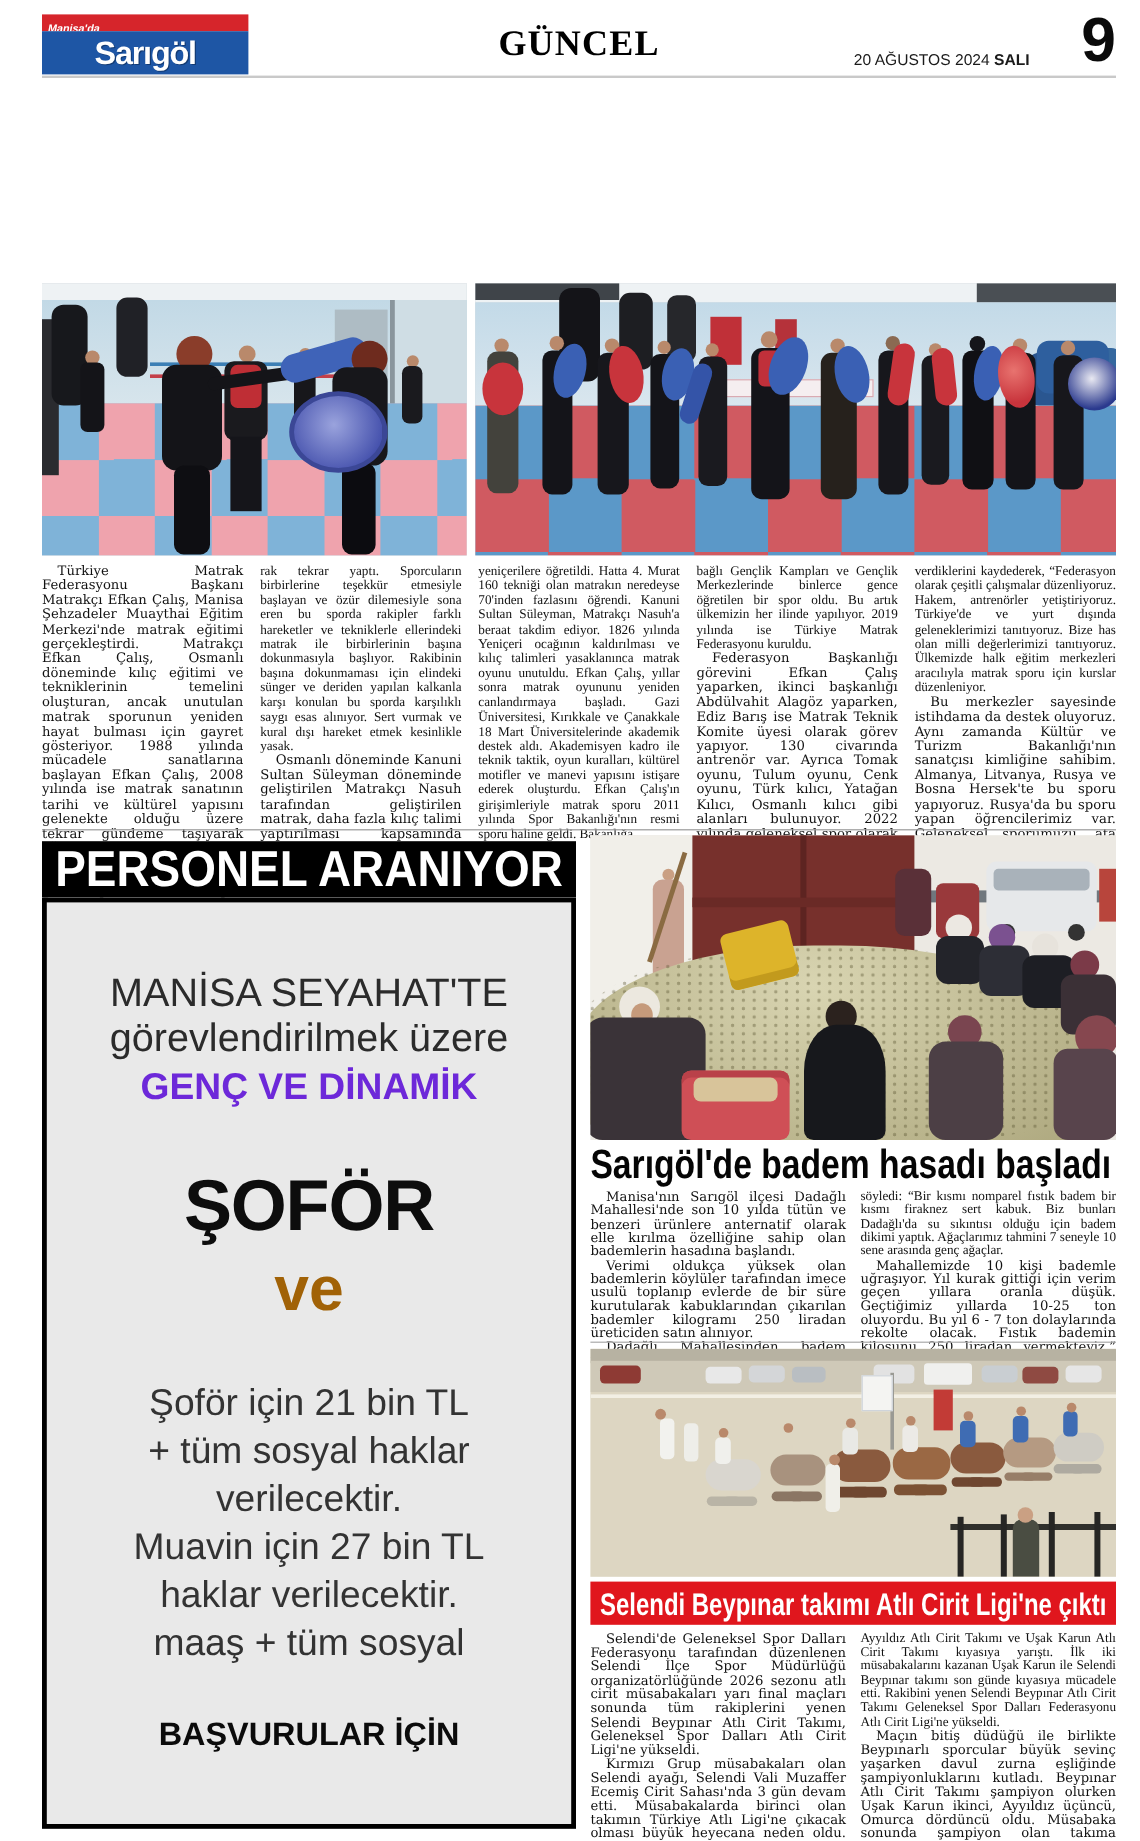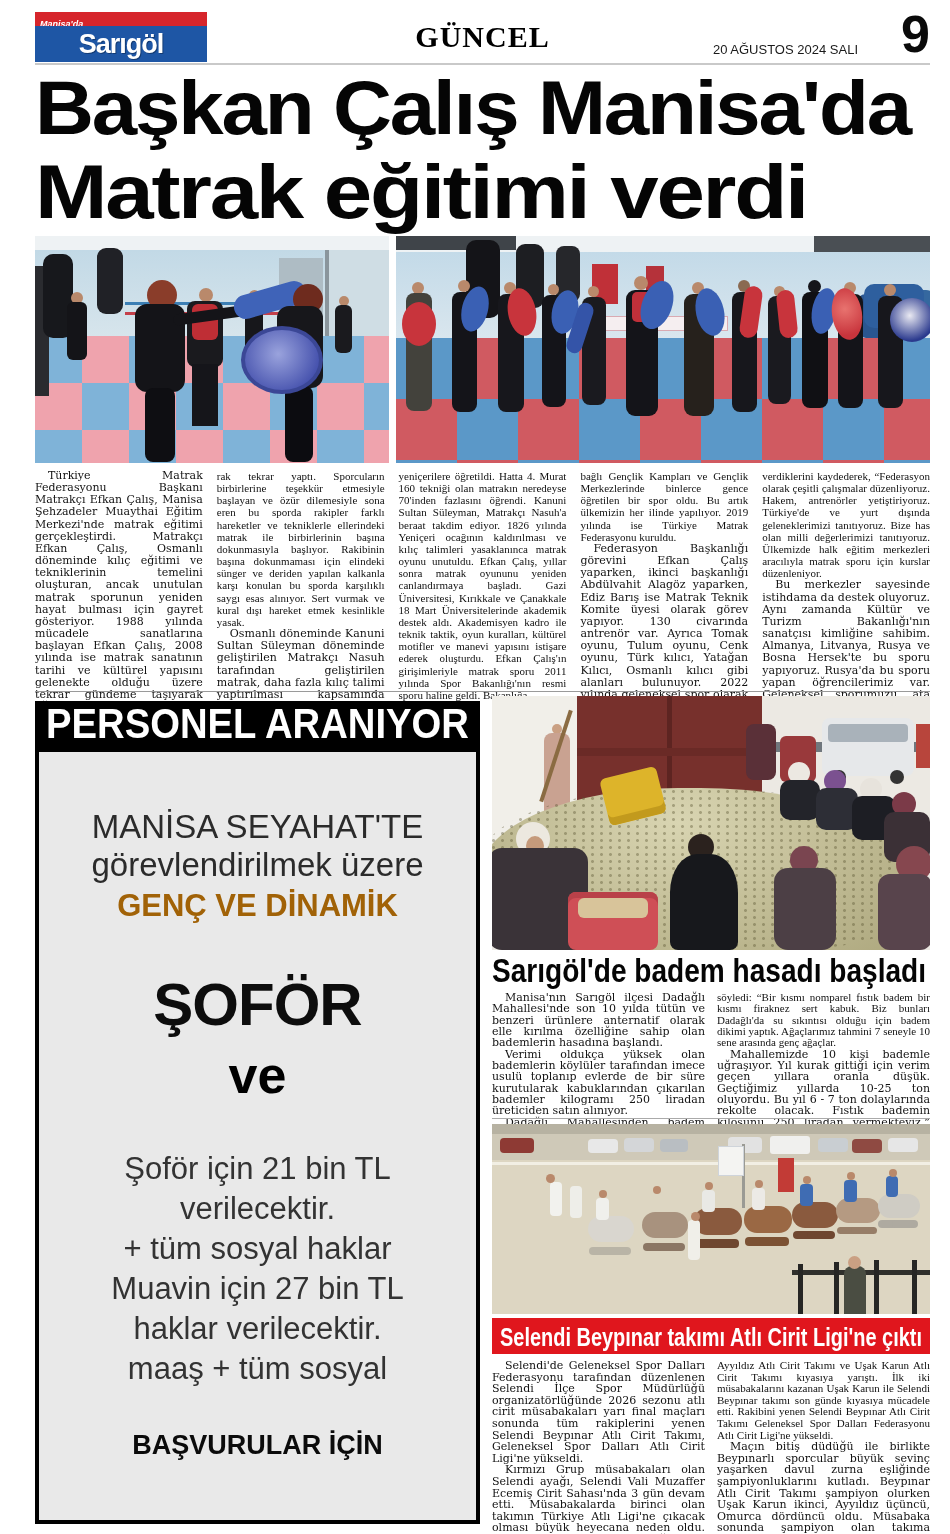--- a/index.html
+++ b/index.html
@@ -9,21 +9,21 @@
   .d{position:absolute;}
   
   .header{left:35px;top:10px;width:895px;height:52px;}
   .logo{left:0;top:2px;width:172px;height:50px;}
   .logo-redbar{left:0;top:0;width:172px;height:14px;background:#d6252b;}
   .logo-redbar span{font:italic 700 9px "Liberation Sans",sans-serif;color:#fff;padding-left:5px;line-height:14px;display:inline-block;}
   .logo-blue{left:0;top:14px;width:172px;height:36px;background:#1e56a5;display:flex;align-items:center;justify-content:center;}
   .logo-blue span{font:900 27px "Liberation Sans",sans-serif;color:#fff;letter-spacing:-1px;text-shadow:1px 1px 0 #143b73;}
   .section-title{left:50%;top:10px;transform:translateX(-50%);font:700 30px "Liberation Serif",serif;letter-spacing:1px;color:#000;}
   .date-line{right:72px;top:32px;font:500 13px "Liberation Sans",sans-serif;color:#1a1a1a;}
-  .date-line b{font-weight:400;}
+  .date-line b{font-weight:700;}
   .page-num{right:0;top:-6px;font:700 52px "Liberation Sans",sans-serif;color:#0a0a0a;}
   .rule{background:#c9c9c9;height:2px;}
   .thinrule{background:#9a9a9a;height:1px;}
   
   .headline{left:35px;top:68px;width:895px;height:166px;}
   .hl-text{font:900 76px "Liberation Sans",sans-serif;fill:#050505;letter-spacing:-2px;}
   
   .photo{position:absolute;overflow:hidden;background:#cfd8dd;}
   .checker1{background-image:conic-gradient(#efa3ad 0 25%,#7fb3d8 0 50%,#efa3ad 0 75%,#7fb3d8 0);background-size:94px 94px;}
   .checker2{background-image:conic-gradient(#d05a61 0 25%,#5b98c8 0 50%,#d05a61 0 75%,#5b98c8 0);background-size:122px 122px;}
@@ -36,23 +36,23 @@
   .col[data-cont="true"] p:first-child{text-indent:0;font-family:Liberation Serif, serif;}
   .lead-body{left:35px;top:470px;width:895px;height:219px;gap:14px;}
   .lead-body .col{flex:1;font-size:11px;line-height:12.15px;}
   .small-body .col{flex:1;font-size:11px;}
   
   .ad{left:35px;top:701px;width:445px;height:823px;}
   .ad-banner{left:0;top:0;width:445px;height:47px;background:#000;}
   .ad-box{left:0;top:47px;width:437px;height:768px;background:#e9e9e9;border:4px solid #000;text-align:center;overflow:hidden;}
   .ad-intro1{margin-top:56px;font:400 33px "Liberation Sans",sans-serif;color:#2b2b2b;letter-spacing:0px;}
   .ad-intro2{font:400 33px "Liberation Sans",sans-serif;color:#2b2b2b;}
-  .ad-intro3{margin-top:4px;font:700 31px "Liberation Sans",sans-serif;color:#a16207;}
+  .ad-intro3{margin-top:4px;font:700 31px "Liberation Sans",sans-serif;color:#6d28d9;}
   .ad-role1{margin-top:46px;font:900 60px "Liberation Sans",sans-serif;color:#0d0d0d;letter-spacing:-1px;}
-  .ad-sep{margin-top:6px;font:900 52px "Liberation Sans",sans-serif;color:#000000;}
+  .ad-sep{margin-top:6px;font:900 52px "Liberation Sans",sans-serif;color:#a16207;}
   .ad-role2{margin-top:6px;font:900 60px "Liberation Sans",sans-serif;color:#0d0d0d;letter-spacing:-1px;}
   .ad-details{margin-top:44px;}
   .ad-details p{margin:0;font:400 31px "Liberation Sans",sans-serif;line-height:40px;color:#333;text-indent:0;}
   .ad-contact{margin-top:40px;}
   .ad-contact p{margin:0;font:900 27px "Liberation Sans",sans-serif;line-height:33px;color:#0b0b0b;text-indent:0;}
   
   .right-col{left:492px;top:696px;width:438px;height:838px;}
   .almond-body{left:0;top:296px;width:438px;height:122px;gap:12px;}
   .almond-body .col{line-height:11.35px;}
   .cirit-banner{left:0;top:622px;width:438px;height:36px;background:#e0161d;}
@@ -78,28 +78,20 @@
     </div>
     <div class="abs section-title">GÜNCEL</div>
     <div class="abs date-line">
       <span>20 AĞUSTOS 2024</span>
       <b>SALI</b>
     </div>
     <div class="abs page-num">9</div>
   </div>
   <div class="abs rule" style="left:35px;top:63px;width:895px;"></div>
 
-  <div class="abs headline">
-    <svg width="895" height="82">
-      <text class="hl-text" x="0" y="66" textLength="875" lengthAdjust="spacingAndGlyphs">Başkan Çalış Manisa'da</text>
-    </svg>
-    <svg width="895" height="82">
-      <text class="hl-text" x="0" y="64" textLength="772" lengthAdjust="spacingAndGlyphs">Matrak eğitimi verdi</text>
-    </svg>
-  </div>
 
   <div class="photo" style="left:35px;top:236px;width:354px;height:227px;">
     <div class="d" style="left:0;top:0;width:354px;height:14px;background:#eef2f4;"></div>
     <div class="d" style="left:0;top:14px;width:354px;height:88px;background:linear-gradient(#c2d9e6,#d7e5ec);"></div>
     <div class="d" style="left:290px;top:14px;width:64px;height:108px;background:#cfdde4;border-left:4px solid #8a959c;"></div>
     <div class="d" style="left:244px;top:22px;width:44px;height:92px;background:#aebcc4;"></div>
     <div class="d checker1" style="left:0;top:100px;width:354px;height:127px;"></div>
     <div class="d" style="left:0;top:30px;width:14px;height:130px;background:#2a2b2f;"></div>
     <div class="d" style="left:8px;top:18px;width:30px;height:84px;border-radius:10px;background:#17181c;"></div>
     <div class="d" style="left:62px;top:12px;width:26px;height:66px;border-radius:9px;background:#202126;"></div>
@@ -209,22 +201,22 @@
       </svg>
     </div>
     <div class="abs ad-box">
       <div class="ad-intro1">MANİSA SEYAHAT'TE</div>
       <div class="ad-intro2">görevlendirilmek üzere</div>
       <div class="ad-intro3">GENÇ VE DİNAMİK</div>
       <div class="ad-role1">ŞOFÖR</div>
       <div class="ad-sep">ve</div>
       <div class="ad-details">
           <p>Şoför için 21 bin TL</p>
+          <p>+ tüm sosyal haklar</p>
           <p>verilecektir.</p>
-          <p>+ tüm sosyal haklar</p>
           <p>Muavin için 27 bin TL</p>
           <p>haklar verilecektir.</p>
           <p>maaş + tüm sosyal</p>
         </div>
       <div class="ad-contact">
           <p>BAŞVURULAR İÇİN</p>
         </div>
     </div>
   </div>
 

